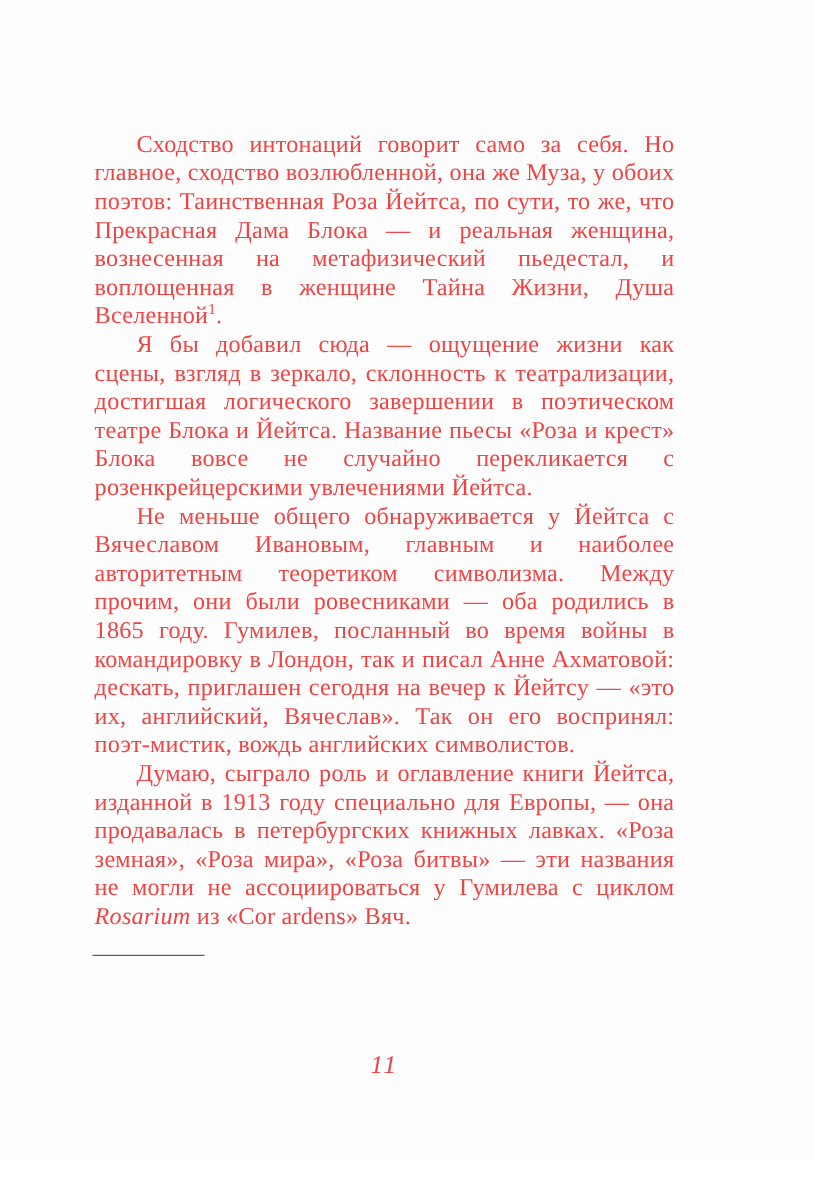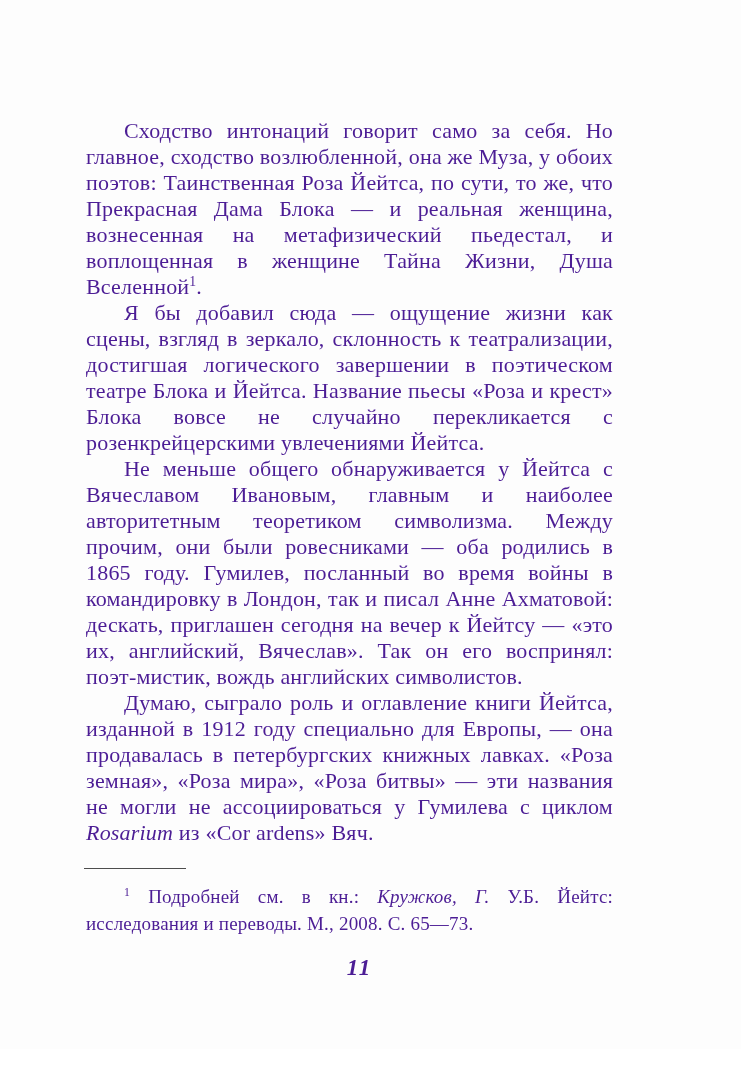--- a/index.html
+++ b/index.html
@@ -6,21 +6,21 @@
     margin: 0;
     padding: 0;
     background: #ffffff;
   }
   .page {
     position: relative;
     width: 741px;
     height: 1049px;
     background: #fdfdfd;
     font-family: "Liberation Serif", "DejaVu Serif", serif;
-    color: #4c1d95;
+    color: #ef4444;
     overflow: hidden;
   }
   .text-column {
     position: absolute;
     left: 86px;
     top: 118px;
     width: 527px;
   }
   p.para {
     margin: 0;
@@ -51,36 +51,35 @@
     top: 883px;
     width: 527px;
     font-size: 19px;
     line-height: 27px;
     text-align: justify;
     text-indent: 38px;
     letter-spacing: 0.2px;
   }
   .page-number {
     position: absolute;
-    left: 96px;
+    left: 86px;
     top: 955px;
     width: 527px;
     text-align: center;
     font-size: 23px;
     font-style: italic;
-    font-weight: bold;
+    font-weight: normal;
     letter-spacing: 2px;
   }
 </style>
 </head>
 <body>
 
 <div class="page">
   <div class="text-column" id="paragraphs">
       <p class="para" lang="ru"><span>Сходство интонаций говорит само за себя. Но главное, сходство возлюбленной, она же Муза, у обоих поэтов: Таинственная Роза Йейтса, по сути, то же, что Прекрасная Дама Блока — и реальная женщина, вознесенная на метафизический пьедестал, и воплощенная в женщине Тайна Жизни, Душа Вселенной</span><sup class="fn-ref">1</sup><span>.</span></p>
       <p class="para" lang="ru"><span>Я бы добавил сюда — ощущение жизни как сцены, взгляд в зеркало, склонность к театрализации, достигшая логического завершении в поэтическом театре Блока и Йейтса. Название пьесы «Роза и крест» Блока вовсе не случайно перекликается с розенкрейцерскими увлечениями Йейтса.</span></p>
       <p class="para" lang="ru"><span>Не меньше общего обнаруживается у Йейтса с Вячеславом Ивановым, главным и наиболее авторитетным теоретиком символизма. Между прочим, они были ровесниками — оба родились в 1865 году. Гумилев, посланный во время войны в командировку в Лондон, так и писал Анне Ахматовой: дескать, приглашен сегодня на вечер к Йейтсу — «это их, английский, Вячеслав». Так он его воспринял: поэт-мистик, вождь английских символистов.</span></p>
-      <p class="para" lang="ru"><span>Думаю, сыграло роль и оглавление книги Йейтса, изданной в 1912 году специально для Европы, — она продавалась в петербургских книжных лавках. «Роза земная», «Роза мира», «Роза битвы» — эти названия не могли не ассоциироваться у Гумилева с циклом </span><span class="italic">Rosarium</span><span> из «Cor ardens» Вяч.</span></p>
+      <p class="para" lang="ru"><span>Думаю, сыграло роль и оглавление книги Йейтса, изданной в 1913 году специально для Европы, — она продавалась в петербургских книжных лавках. «Роза земная», «Роза мира», «Роза битвы» — эти названия не могли не ассоциироваться у Гумилева с циклом </span><span class="italic">Rosarium</span><span> из «Cor ardens» Вяч.</span></p>
     </div>
   <div class="footnote-rule"></div>
-  <div class="footnote" id="footnote"><sup class="fn-ref">1</sup><span> Подробней см. в кн.: </span><span class="italic">Кружков, Г.</span><span> У.Б. Йейтс: исследования и переводы. М., 2008. С. 65—73.</span></div>
   <div class="page-number">11</div>
 </div>
 
 </body></html>

